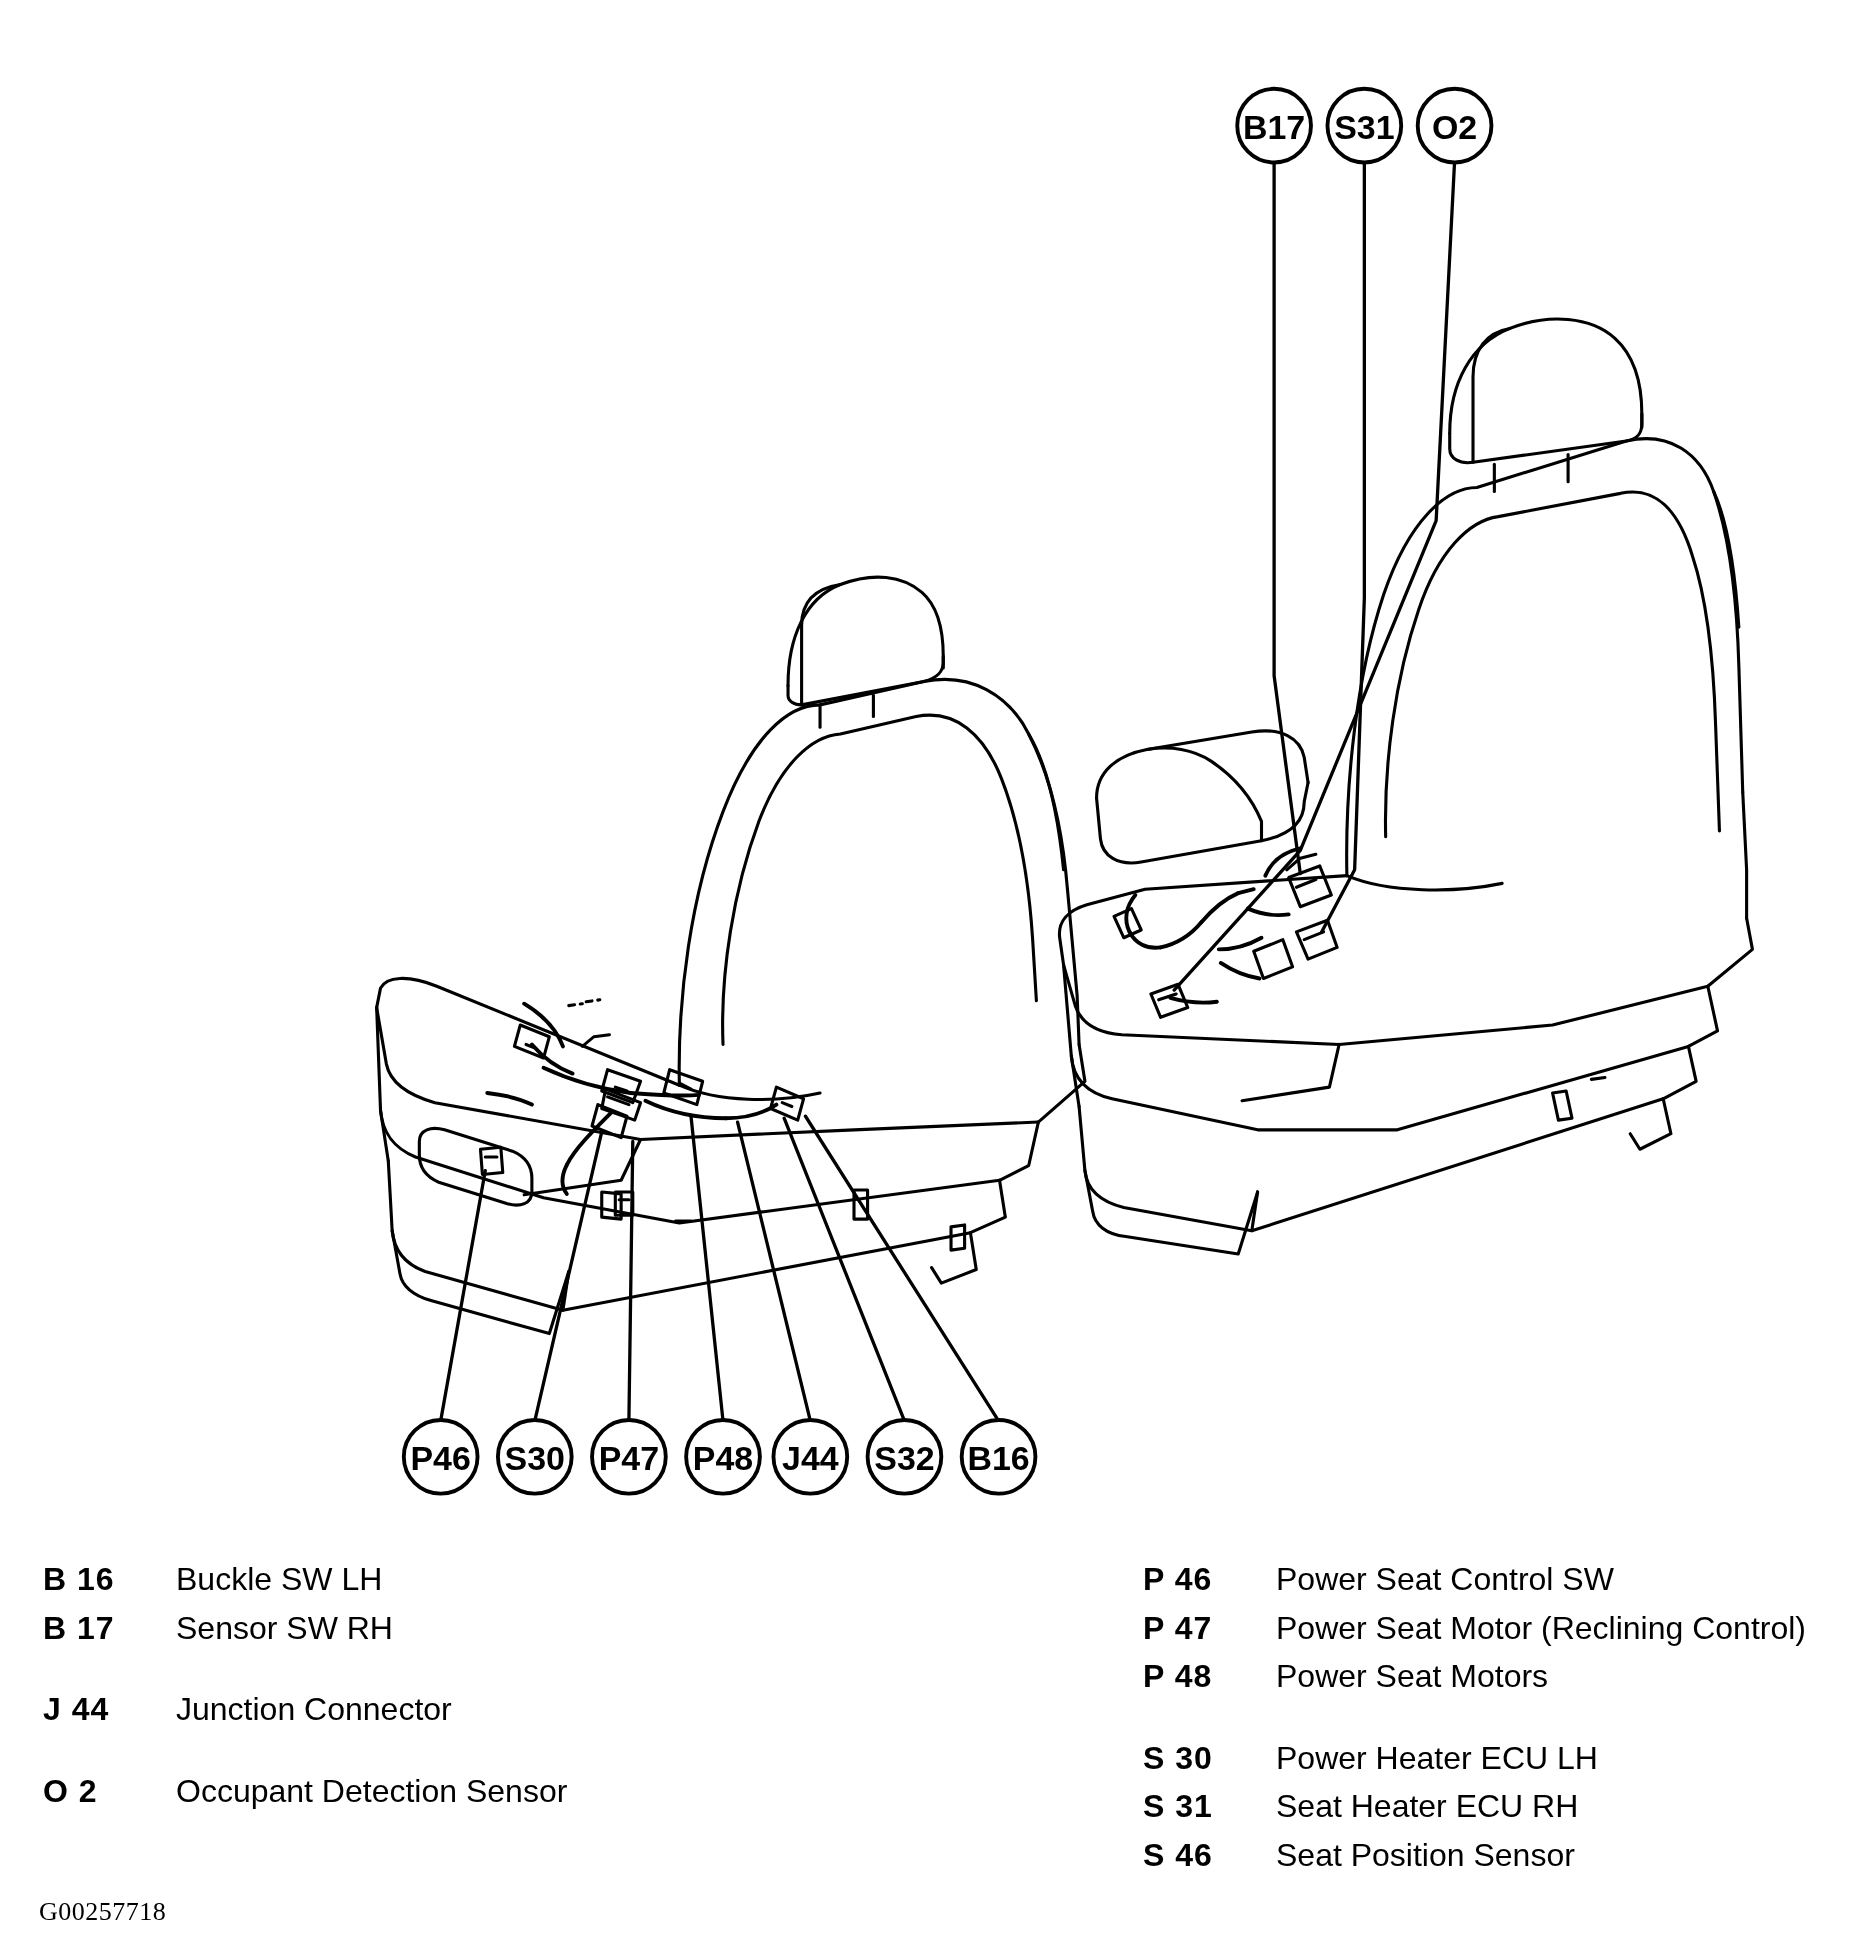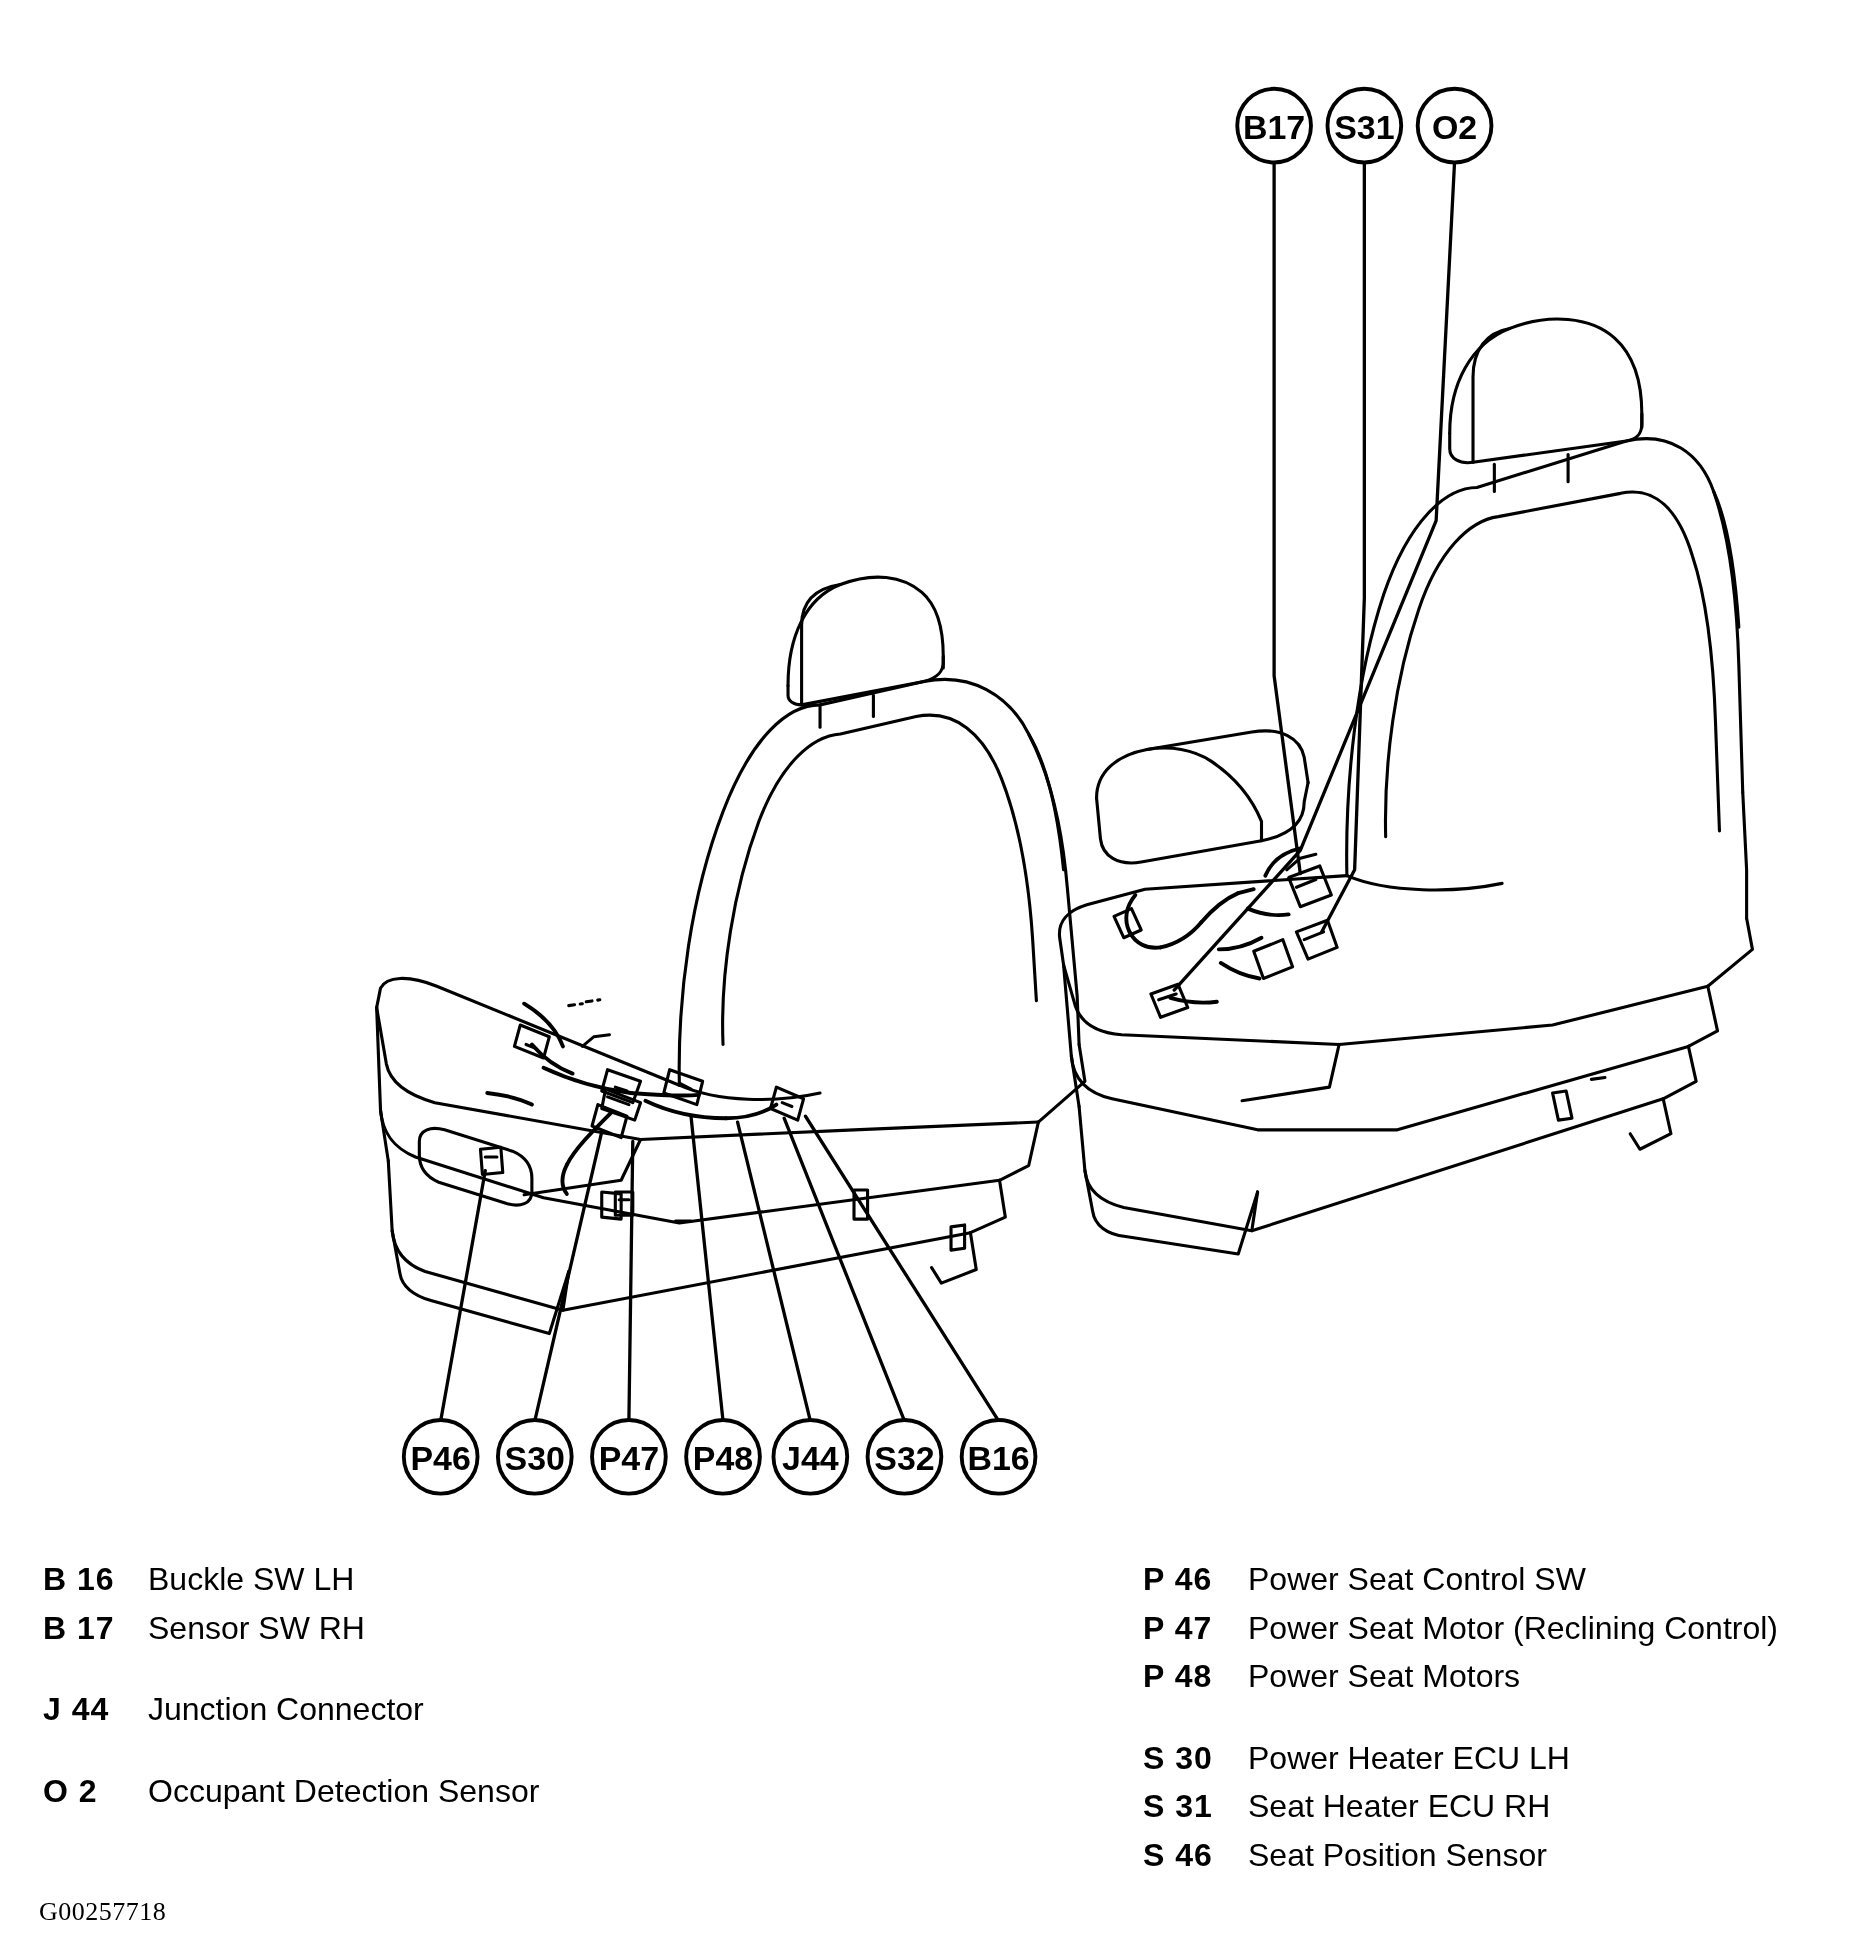--- a/index.html
+++ b/index.html
@@ -51,20 +51,21 @@
   .legend-right {
     left: 1143px;
     top: 1545px;
     width: 718px;
   }
   .legend-row {
     display: flex;
     align-items: baseline;
     margin-bottom: 11.6px;
     white-space: nowrap;
+    gap: 28px;
   }
   .legend-code {
     width: 105px;
     flex: 0 0 105px;
     font-weight: bold;
     letter-spacing: 1px;
   }
   .legend-desc {
     flex: 1 1 auto;
   }

